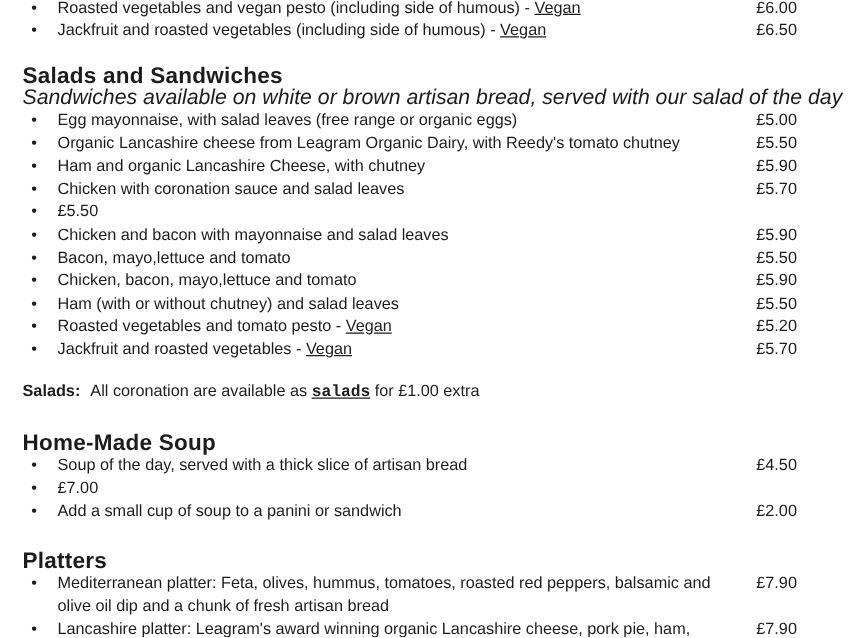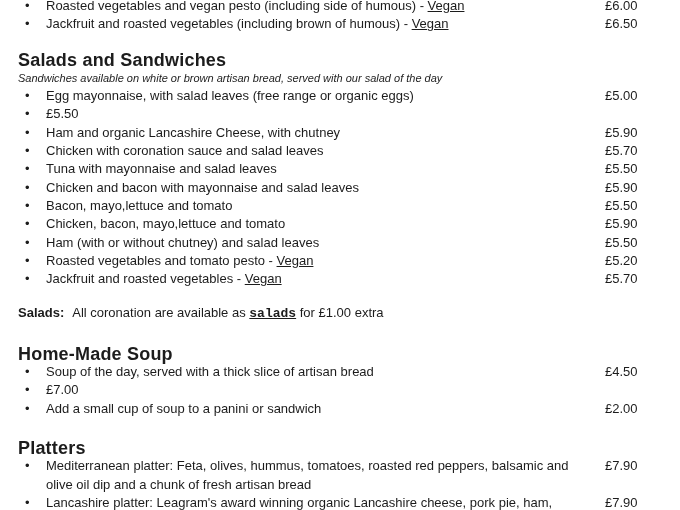--- a/index.html
+++ b/index.html
@@ -28,21 +28,21 @@
   .gap-xl { margin-top: 21px; }
   .heading {
     padding-left: 18px;
     font-size: 18px;
     font-weight: 700;
     line-height: 18.3px;
     letter-spacing: 0.2px;
   }
   .subtitle {
     padding-left: 18px;
-    font-size: 11px;
+    font-size: 17px;
     font-style: italic;
     line-height: 18.3px;
   }
   .row {
     display: flex;
     align-items: flex-start;
     padding-left: 25px;
     font-size: 13px;
     line-height: 18.3px;
   }
@@ -79,49 +79,49 @@
 <div class="page">
   <div class="doc">
       <div class="block">
         <div class="row">
           <span class="bullet">•</span>
           <span class="itext"><span class="">Roasted vegetables and vegan pesto (including side of humous) - </span><span class=" seg-u">Vegan</span></span>
           <span class="price">£6.00</span>
         </div>
         <div class="row">
           <span class="bullet">•</span>
-          <span class="itext"><span class="">Jackfruit and roasted vegetables (including brown of humous) - </span><span class=" seg-u">Vegan</span></span>
+          <span class="itext"><span class="">Jackfruit and roasted vegetables (including side of humous) - </span><span class=" seg-u">Vegan</span></span>
           <span class="price">£6.50</span>
         </div>
       </div>
       <div class="block gap-lg">
         <div class="heading">Salads and Sandwiches</div>
         <div class="subtitle">Sandwiches available on white or brown artisan bread, served with our salad of the day</div>
         <div class="row">
           <span class="bullet">•</span>
           <span class="itext"><span class="">Egg mayonnaise, with salad leaves (free range or organic eggs)</span></span>
           <span class="price">£5.00</span>
         </div>
         <div class="row">
           <span class="bullet">•</span>
+          <span class="itext"><span class="">Organic Lancashire cheese from Leagram Organic Dairy, with Reedy's tomato chutney</span></span>
           <span class="price">£5.50</span>
         </div>
         <div class="row">
           <span class="bullet">•</span>
           <span class="itext"><span class="">Ham and organic Lancashire Cheese, with chutney</span></span>
           <span class="price">£5.90</span>
         </div>
         <div class="row">
           <span class="bullet">•</span>
           <span class="itext"><span class="">Chicken with coronation sauce and salad leaves</span></span>
           <span class="price">£5.70</span>
         </div>
         <div class="row">
           <span class="bullet">•</span>
-          <span class="itext"><span class="">Tuna with mayonnaise and salad leaves</span></span>
           <span class="price">£5.50</span>
         </div>
         <div class="row">
           <span class="bullet">•</span>
           <span class="itext"><span class="">Chicken and bacon with mayonnaise and salad leaves</span></span>
           <span class="price">£5.90</span>
         </div>
         <div class="row">
           <span class="bullet">•</span>
           <span class="itext"><span class="">Bacon, mayo,lettuce and tomato</span></span>

